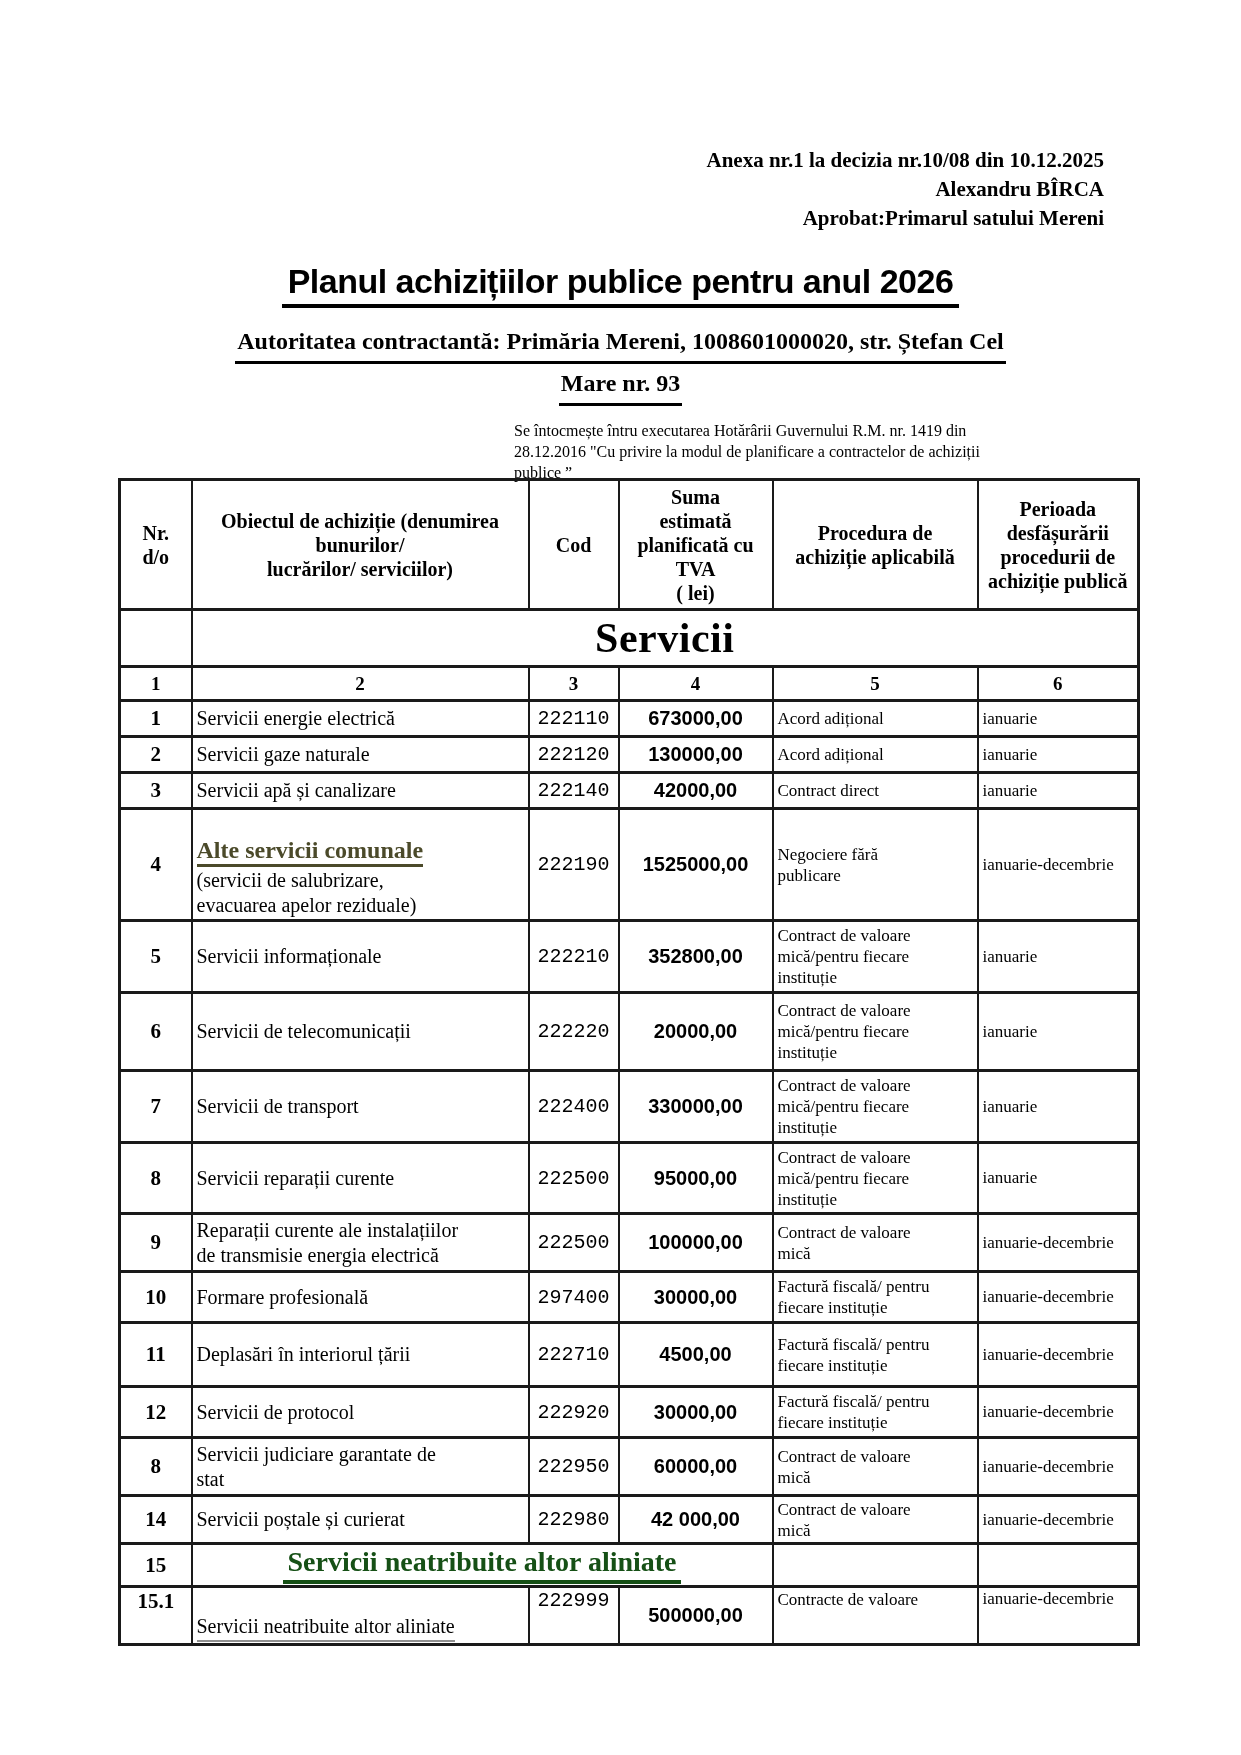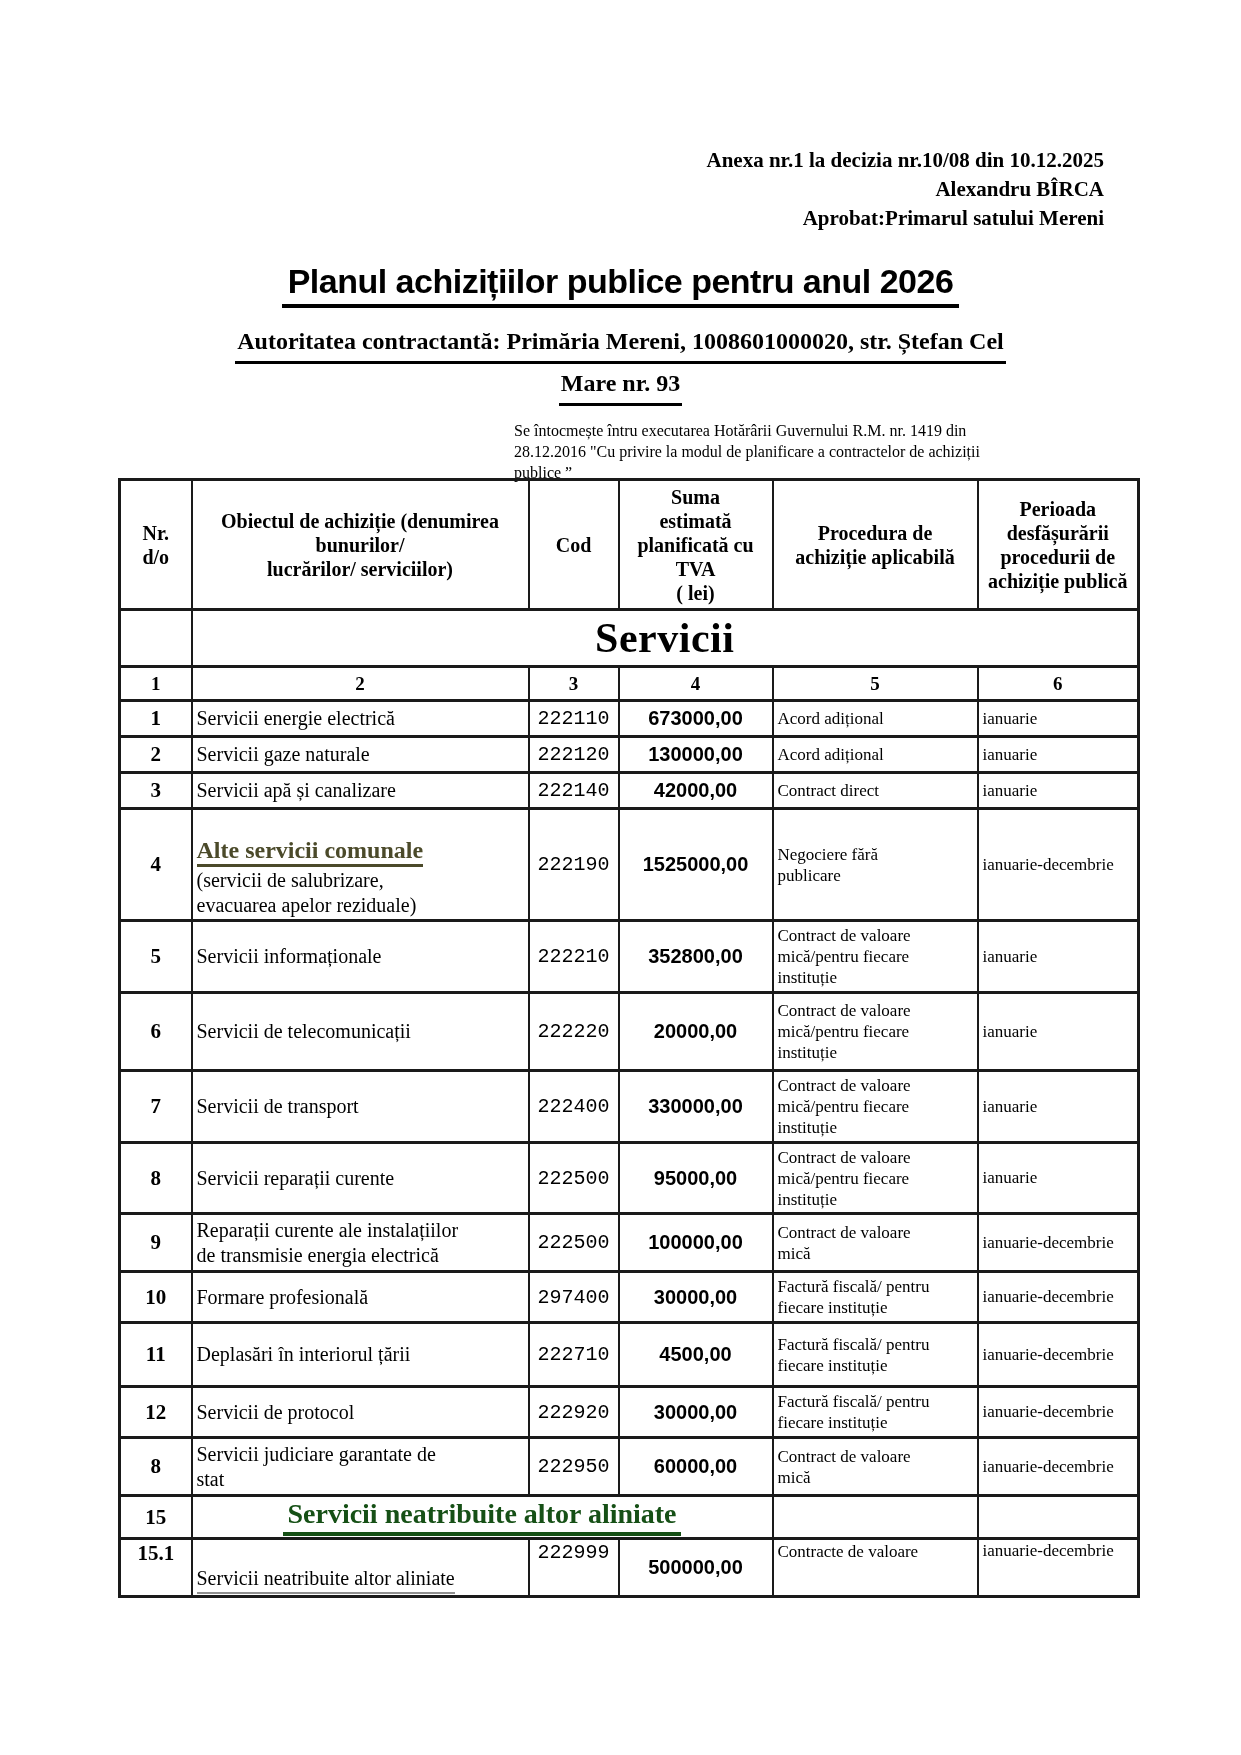--- a/index.html
+++ b/index.html
@@ -263,20 +263,29 @@
     <td class="c-nr">8</td>
     <td class="c-obj">Servicii judiciare garantate de
 stat</td>
     <td class="c-cod">222950</td>
     <td class="c-suma">60000,00</td>
     <td class="c-proc">Contract de valoare
 mică</td>
     <td class="c-per">ianuarie-decembrie</td>
   </tr>
 
+  <tr style="height:48px">
+    <td class="c-nr">14</td>
+    <td class="c-obj">Servicii poștale și curierat</td>
+    <td class="c-cod">222980</td>
+    <td class="c-suma">42 000,00</td>
+    <td class="c-proc">Contract de valoare
+mică</td>
+    <td class="c-per">ianuarie-decembrie</td>
+  </tr>
 
   <tr style="height:42px">
     <td class="c-nr">15</td>
     <td class="group-cell" colspan="3">
       <span class="green-head">Servicii neatribuite altor aliniate</span>
     </td>
     <td></td>
     <td></td>
   </tr>
 

